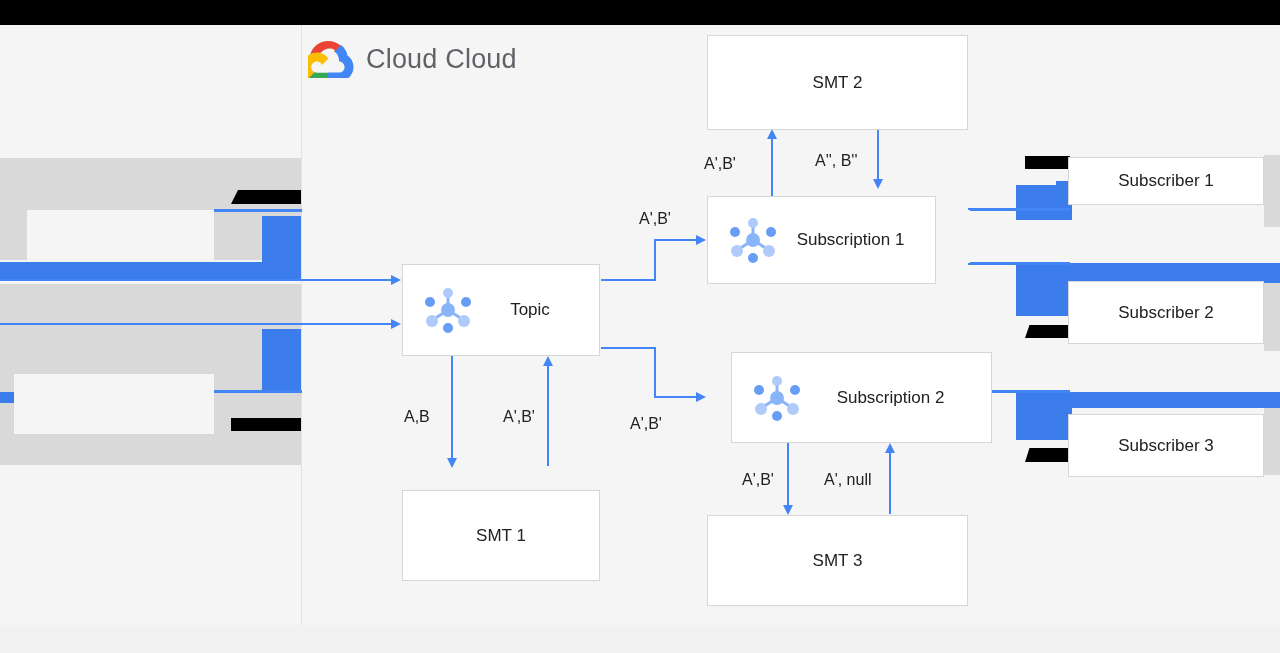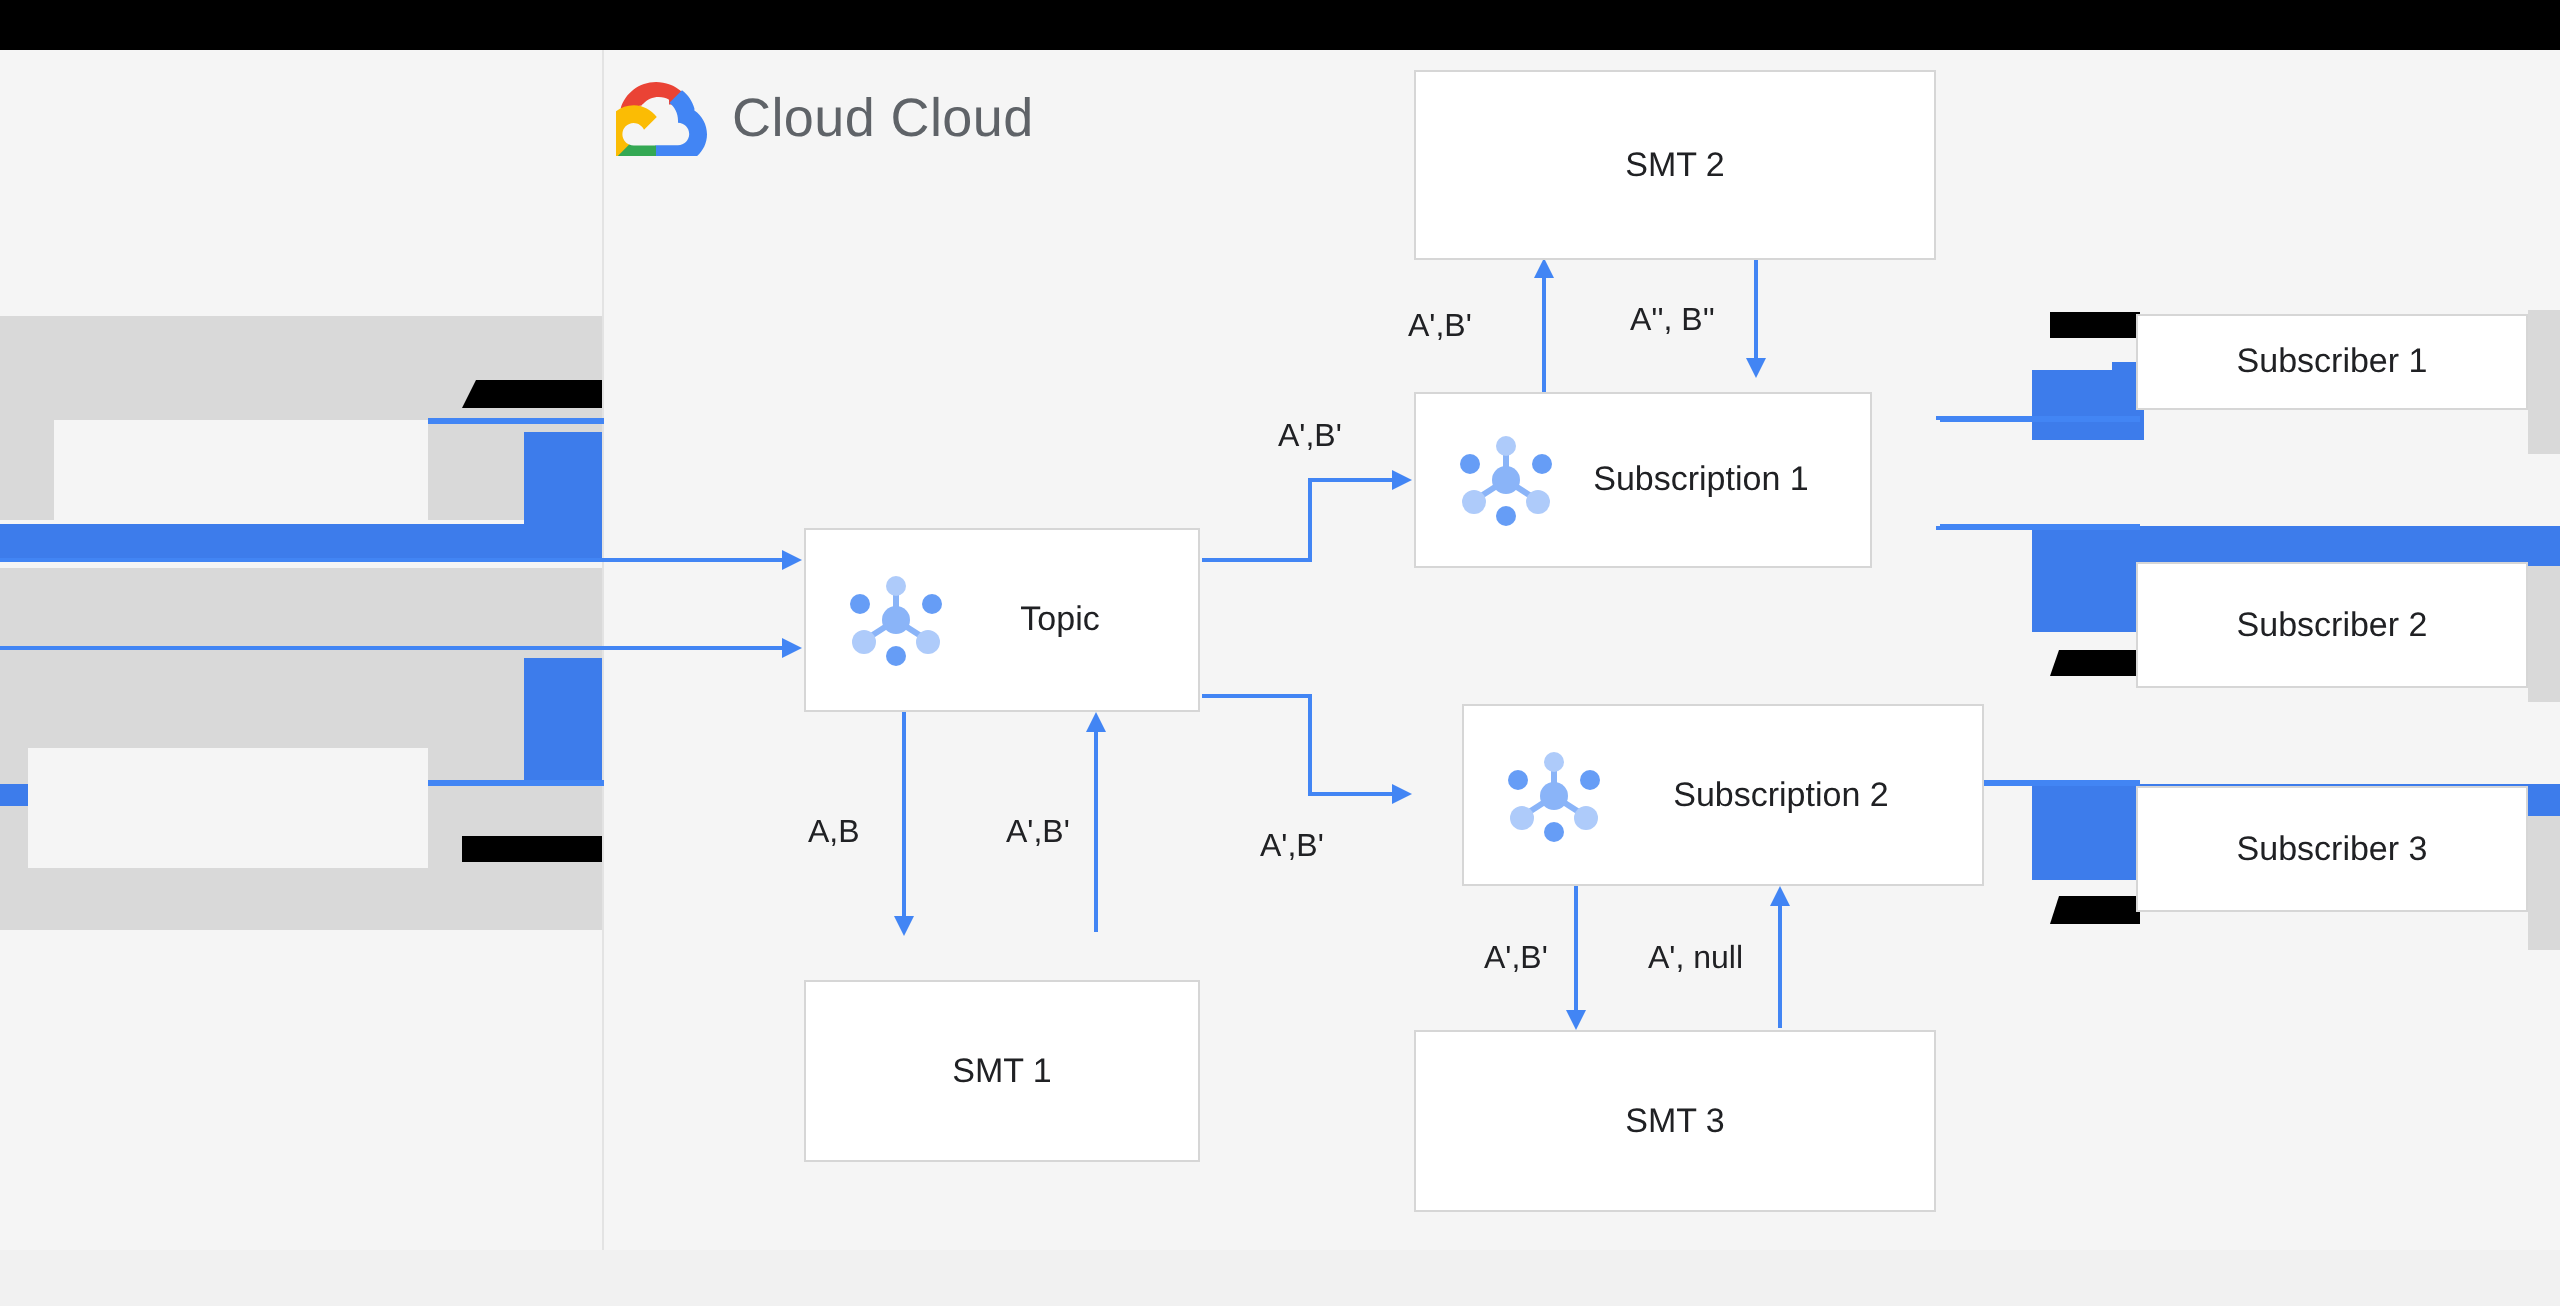--- a/index.html
+++ b/index.html
@@ -295,21 +295,21 @@
   </div>
 
   <div class="box" style="left:1068px;top:157px;width:196px;height:48px;">
     <span class="label-ctr">Subscriber 1</span>
   </div>
 
   <div class="box" style="left:1068px;top:281px;width:196px;height:63px;">
     <span class="label-ctr">Subscriber 2</span>
   </div>
 
-  <div class="box" style="left:1068px;top:393px;width:196px;height:63px;">
+  <div class="box" style="left:1068px;top:414px;width:196px;height:63px;">
     <span class="label-ctr">Subscriber 3</span>
   </div>
 
   <div class="elabel" style="left:404px;top:408px;">A,B</div>
   <div class="elabel" style="left:503px;top:408px;">A',B'</div>
   <div class="elabel" style="left:639px;top:210px;">A',B'</div>
   <div class="elabel" style="left:630px;top:415px;">A',B'</div>
   <div class="elabel" style="left:704px;top:155px;">A',B'</div>
   <div class="elabel" style="left:815px;top:152px;">A'', B''</div>
   <div class="elabel" style="left:742px;top:471px;">A',B'</div>

